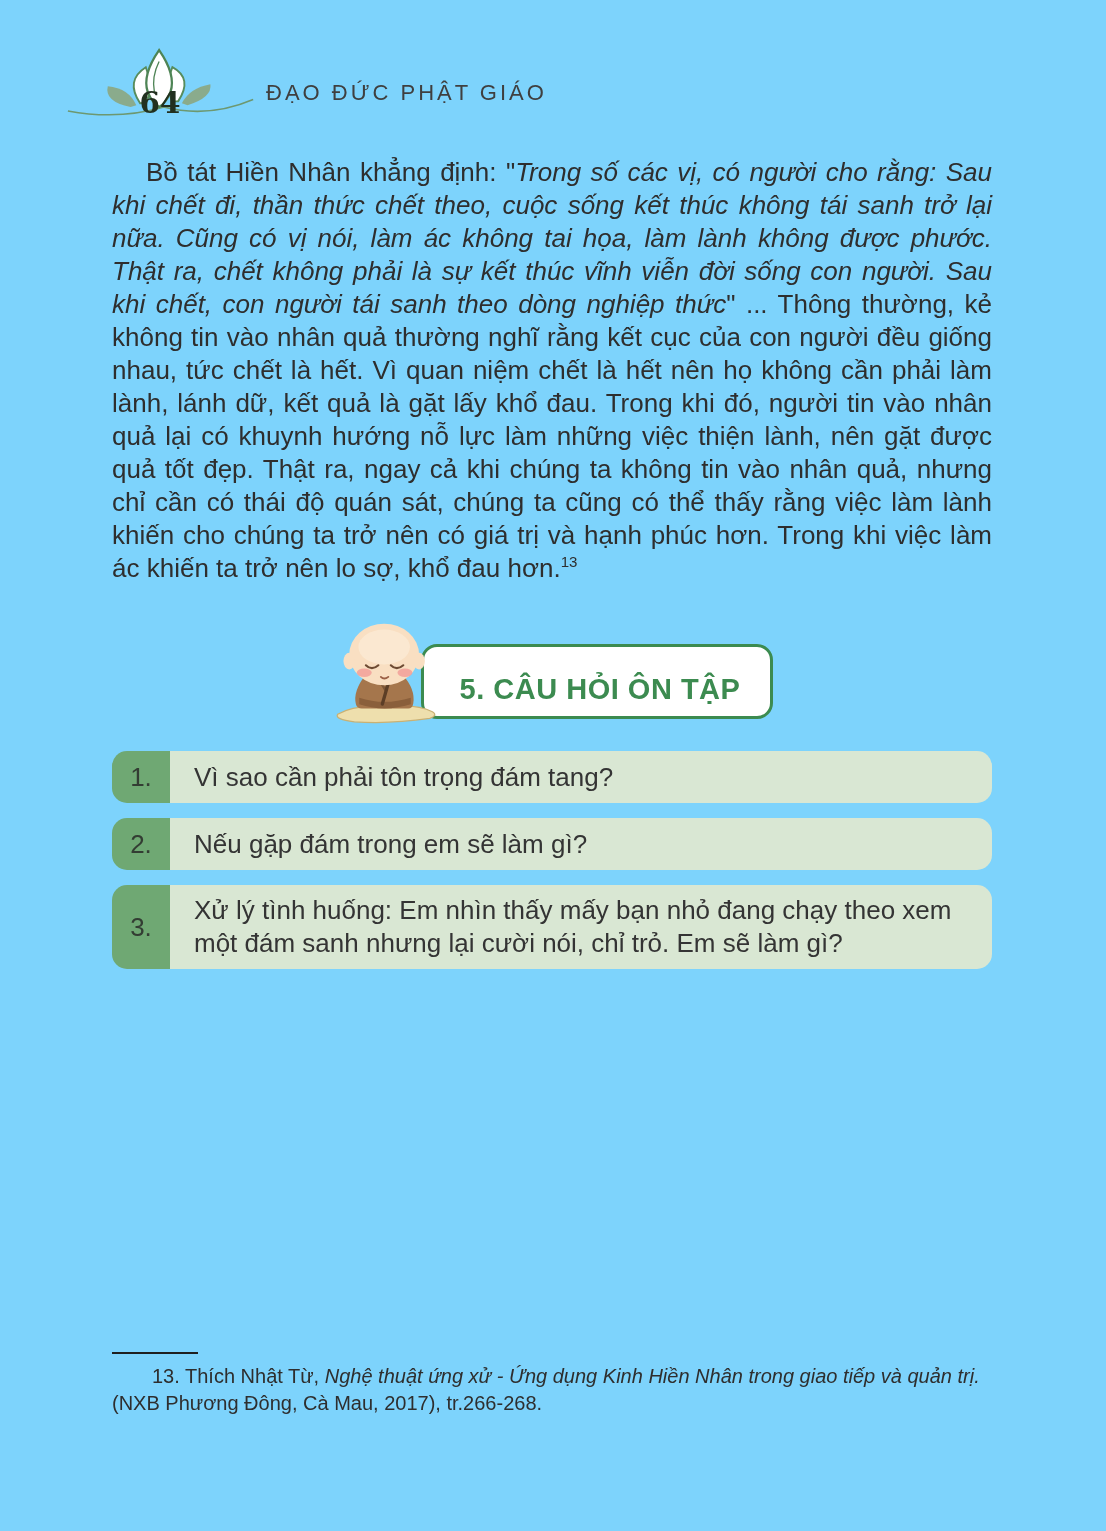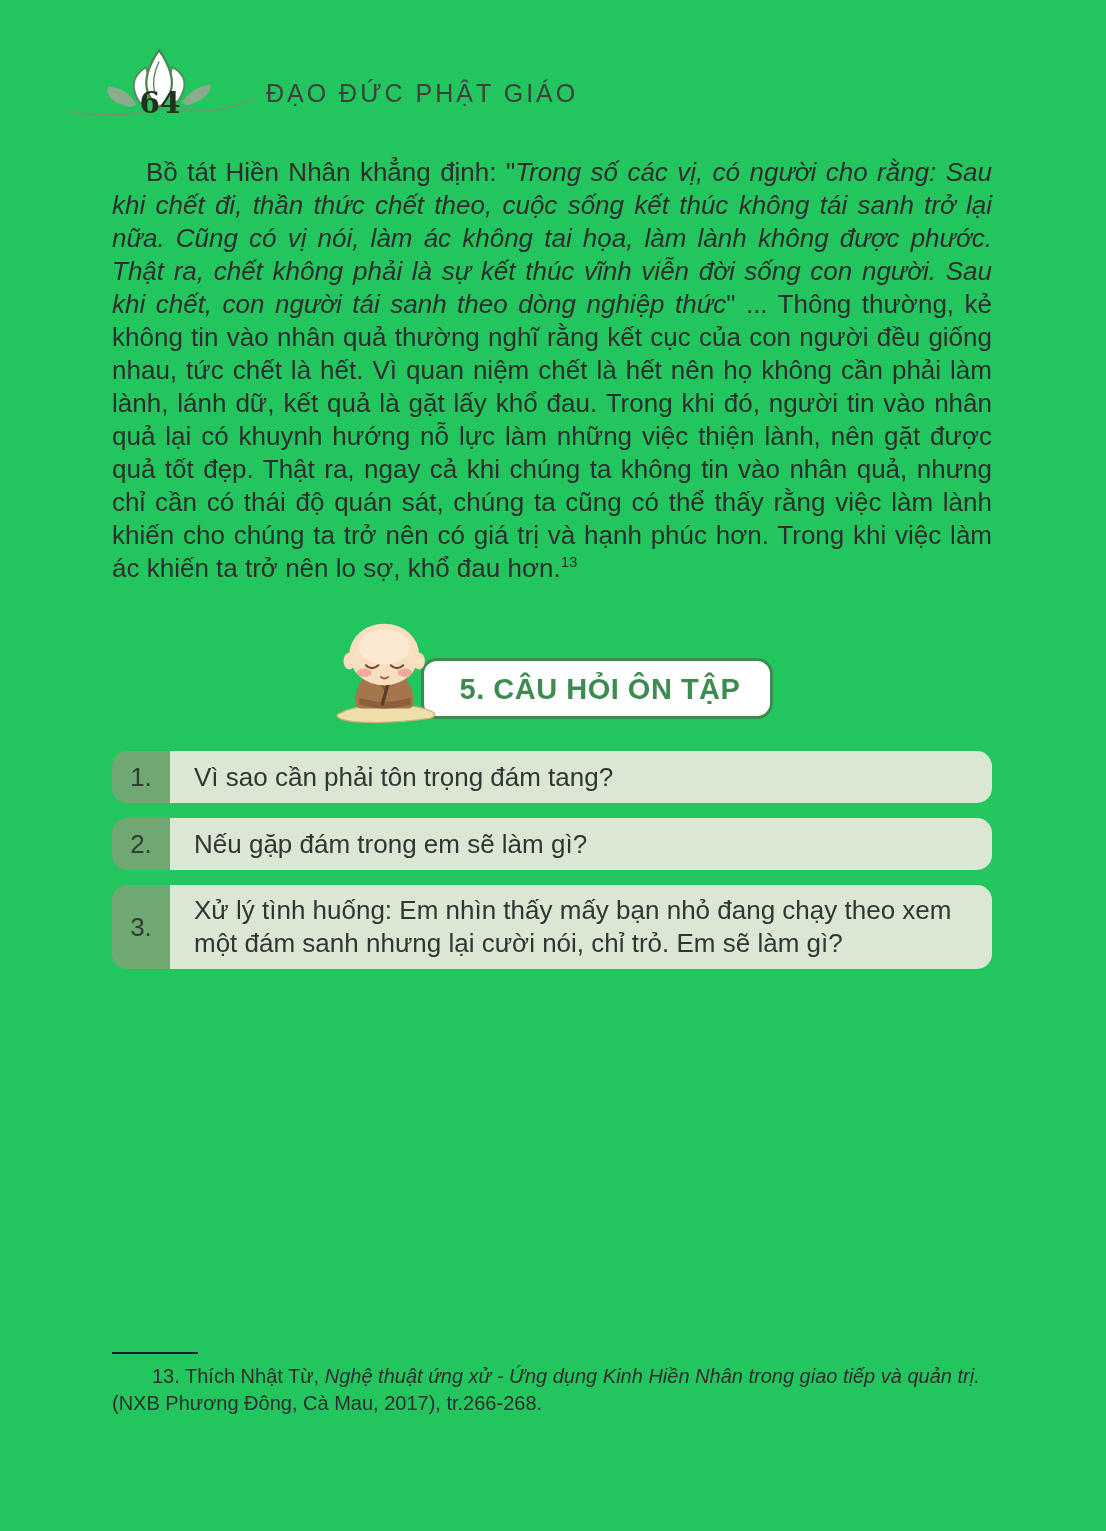--- a/index.html
+++ b/index.html
@@ -1,34 +1,34 @@
 <!DOCTYPE html>
 <html><head>
 <meta charset="utf-8">
 <style>
   * { margin:0; padding:0; box-sizing:border-box; }
   html,body { background:#e8e8e8; }
   .page {
     position:relative;
     width:1106px; height:1531px;
-    background:#22c55e;
+    background:#7dd3fc;
     margin:0 auto;
     font-family:"Liberation Sans", sans-serif;
     color:#2e2e2e;
     overflow:hidden;
   }
 
   
   .header {
     position:absolute; top:46px; left:66px;
     display:flex; align-items:center;
   }
   .logo-wrap { position:relative; width:190px; height:88px; }
   .header-title {
-    font-size:25px; letter-spacing:3px; color:#3f3f3f;
+    font-size:22px; letter-spacing:3px; color:#3f3f3f;
     margin-left:10px; margin-top:6px; white-space:nowrap;text-align:right;
   }
 
   
   .content {
     position:absolute; left:112px; top:156px; width:880px;
   }
   .para {
     font-size:26px; line-height:33px; text-align:justify; color:#2e2e2e;
   }
@@ -44,21 +44,21 @@
   .banner-row {
     margin-top:36px;
     display:flex; justify-content:center; align-items:flex-end;
     position:relative;
   }
   .mascot { margin-right:-18px; margin-bottom:-12px; position:relative; z-index:2; }
   .banner-box {
     background:#ffffff;
     border:3px solid #3c8b50;
     border-radius:16px;
-    padding:12px 30px 10px 36px;
+    padding:26px 30px 10px 36px;
     position:relative; z-index:1;
   }
   .banner-title {
     font-size:29px; font-weight:bold; color:#3c8b50; letter-spacing:0.5px;
     white-space:nowrap;
   }
 
   
   .questions { margin-top:32px; display:flex; flex-direction:column; gap:15px; }
   .q-row {

